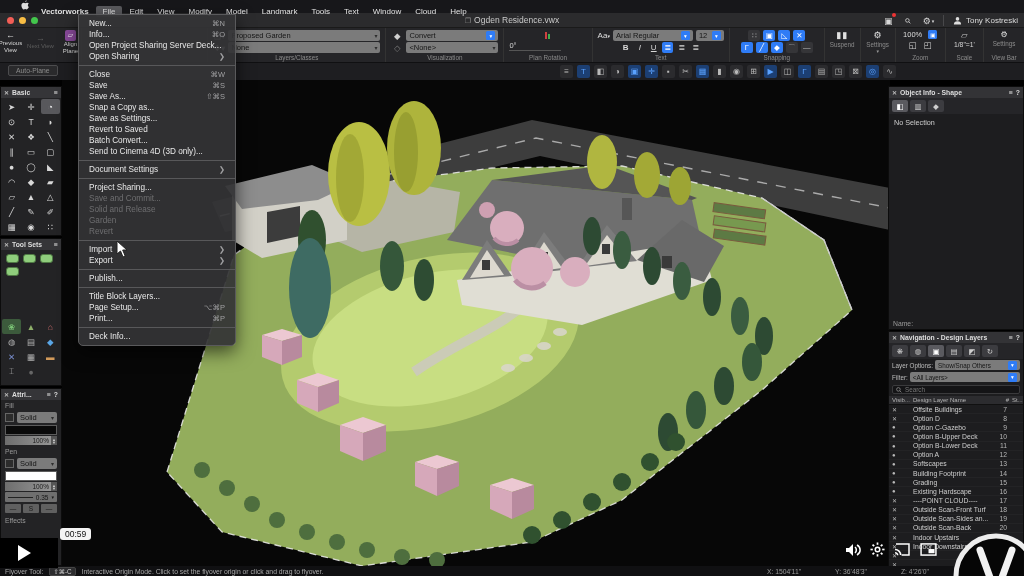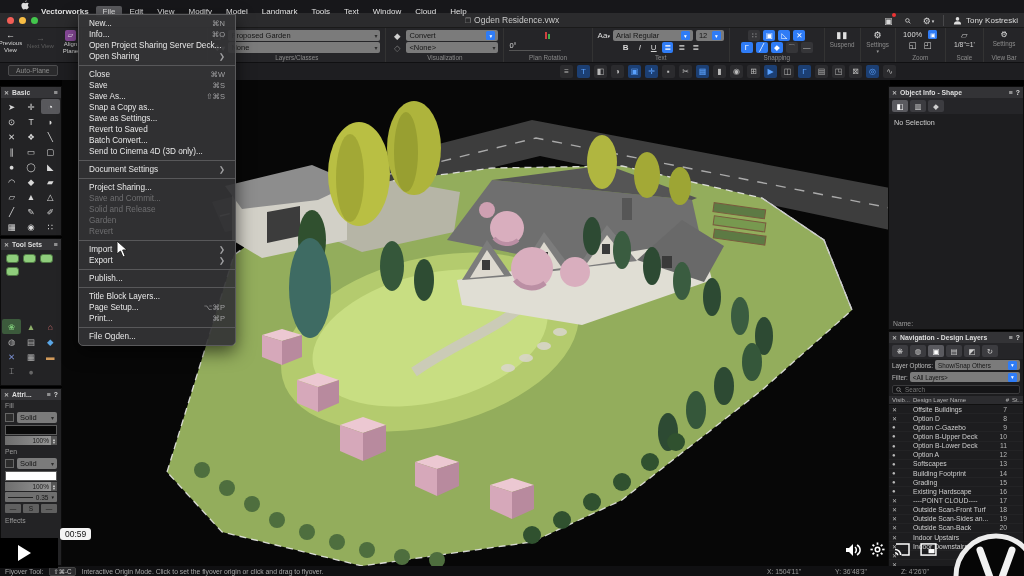--- a/index.html
+++ b/index.html
@@ -908,21 +908,21 @@
         <span class="fm-label">Print...</span>
         <span class="fm-right">⌘P</span>
       </div>
 
       <div class="fm-row sep">
         <span class="fm-label"></span>
         <span class="fm-right"></span>
       </div>
 
       <div class="fm-row">
-        <span class="fm-label">File Ogden...</span>
+        <span class="fm-label">Deck Info...</span>
         <span class="fm-right"></span>
       </div>
     </div>
 </div>
 <svg id="cursor" width="12" height="18" viewBox="0 0 12 18">
   <path d="M1,1 L1,14 L4.5,11 L7,17 L9.2,16 L6.7,10 L11,10 Z" fill="#fff" stroke="#222" stroke-width="1"></path>
 </svg>
 
 <div id="playbar">
     <span class="playtri"></span>

